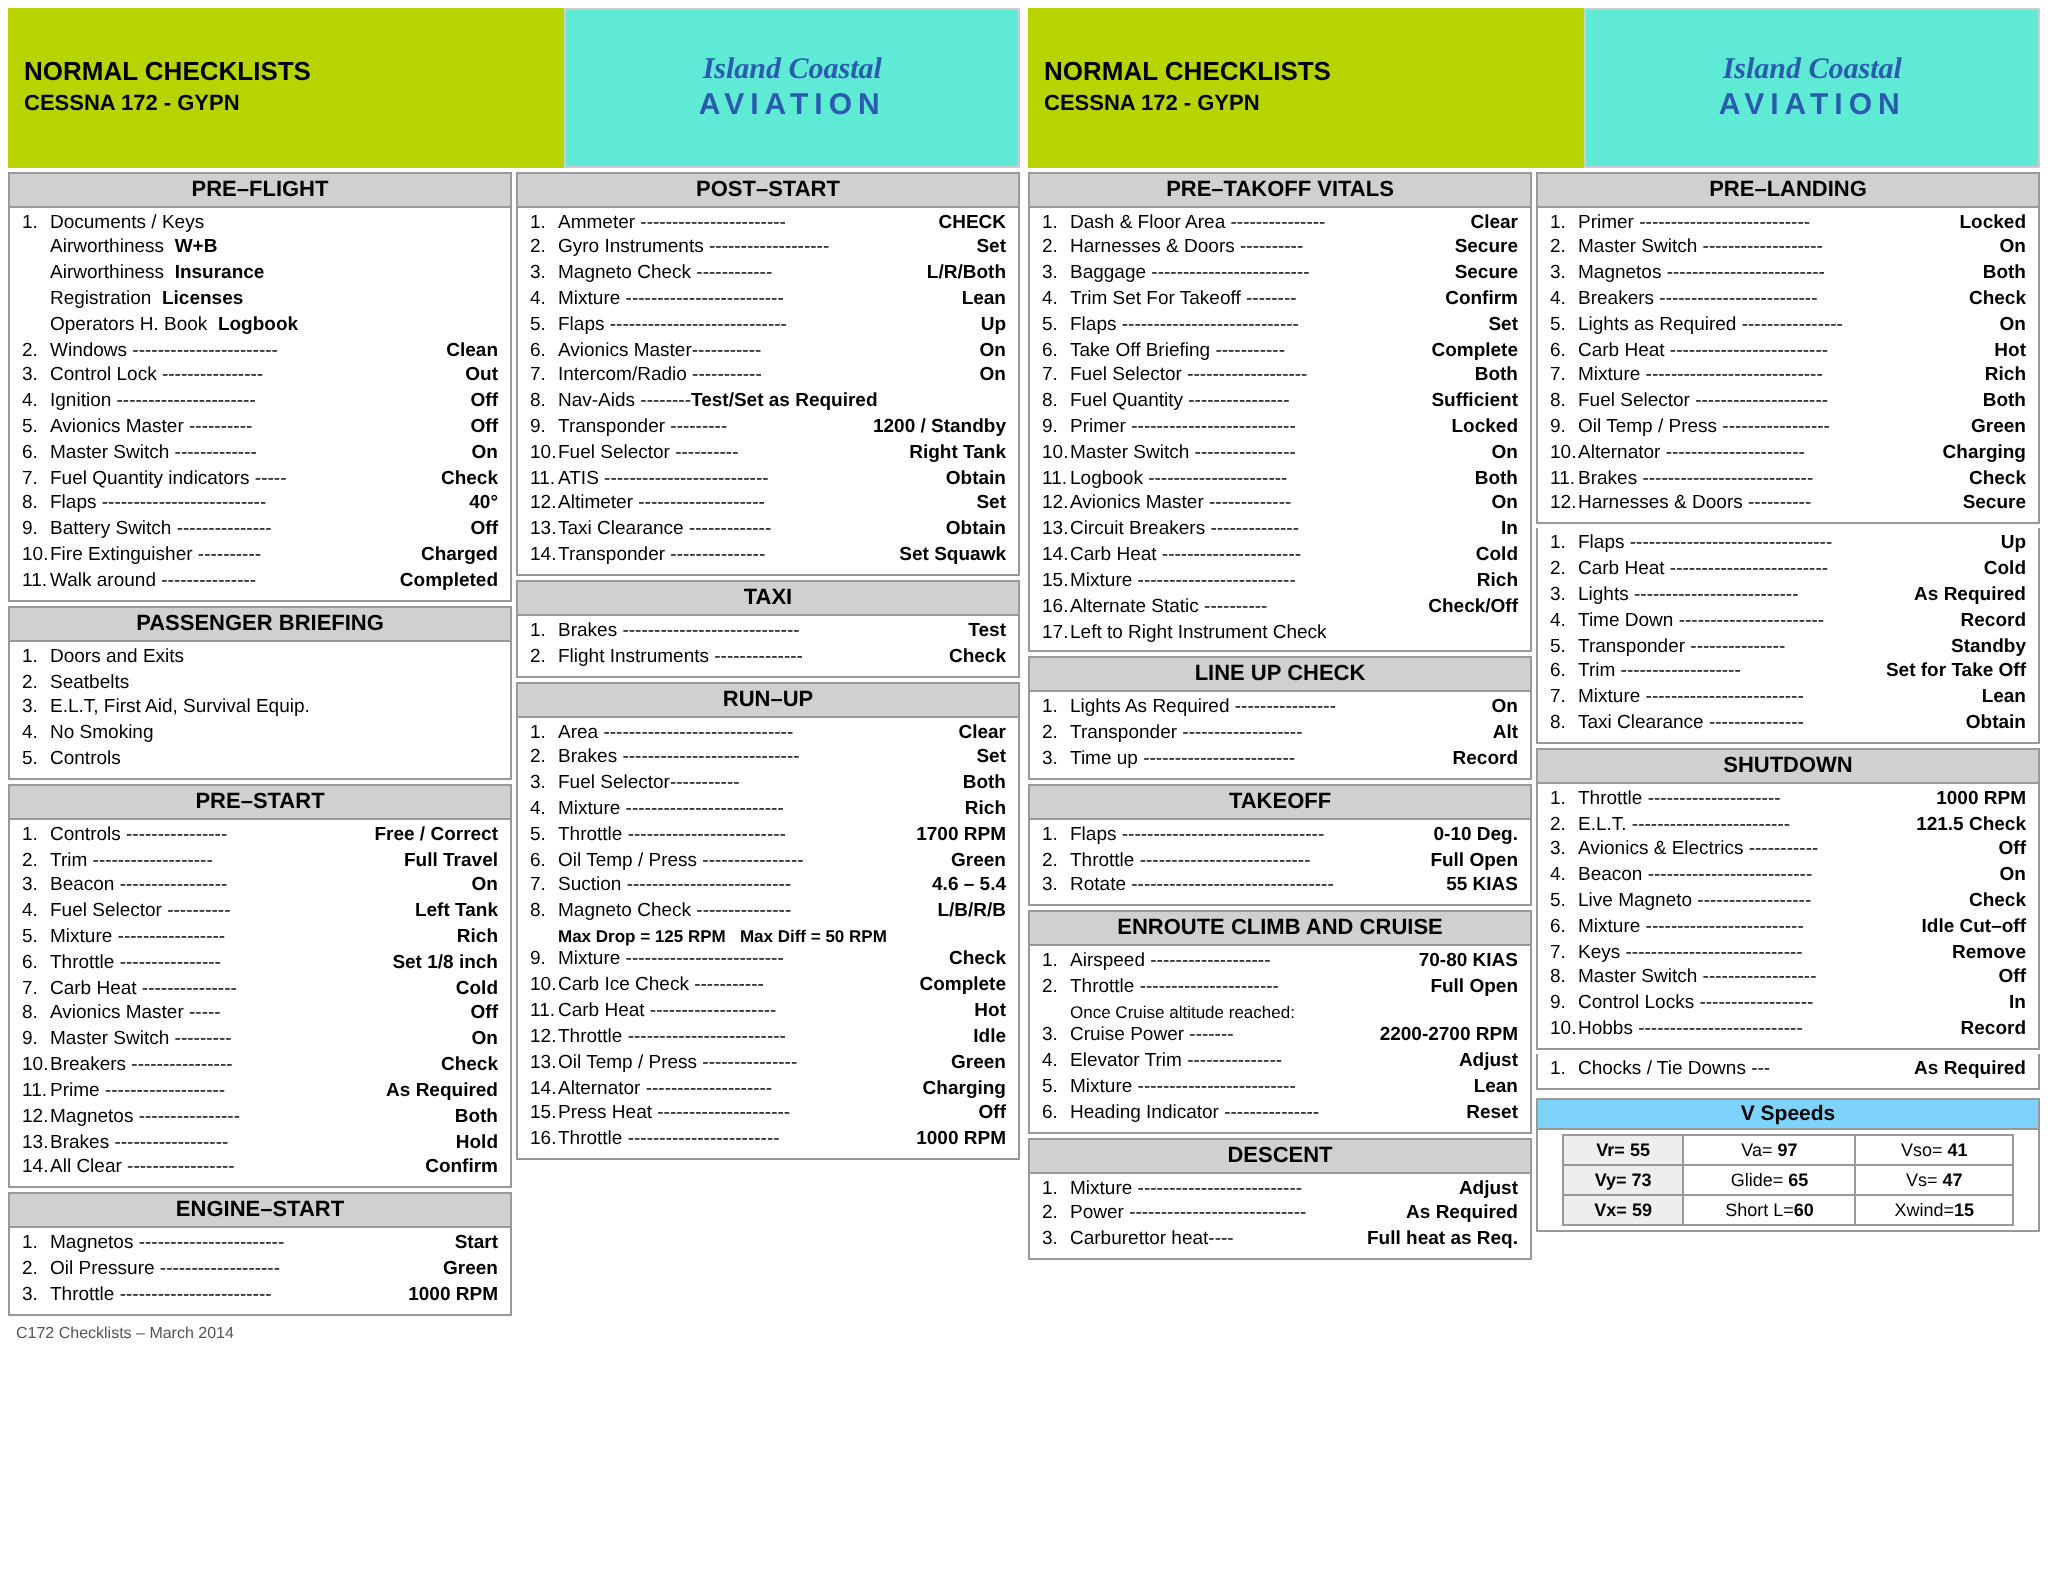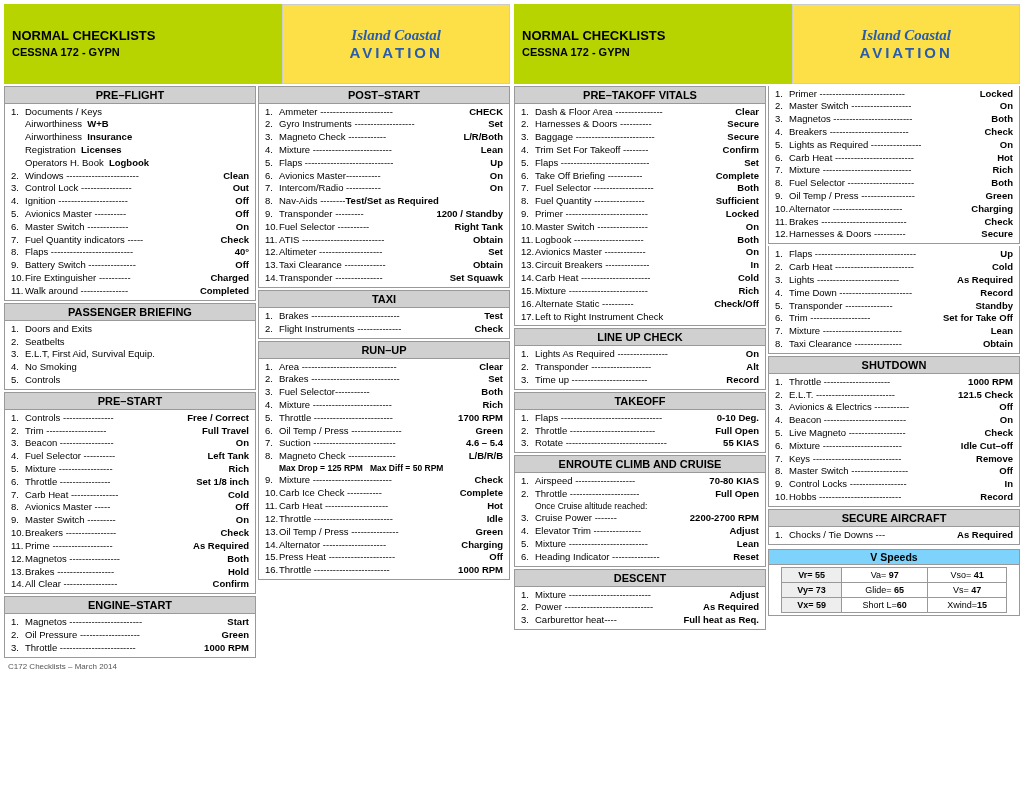--- a/index.html
+++ b/index.html
@@ -39,21 +39,21 @@
       padding: 4px 8px;
       display: flex;
       flex-direction: column;
       justify-content: center;
       width: 55%;
       line-height: 1.3;
     }
     .normal-checklists-box .title1 { font-size: 13px; font-weight: 900; }
     .normal-checklists-box .title2 { font-size: 11px; font-weight: bold; }
     .brand-box {
-      background: #fde047;
+      background: #5eead4;
       border: 1px solid #ccc;
       display: flex;
       flex-direction: column;
       align-items: center;
       justify-content: center;
       width: 45%;
       padding: 22px;
     }
     .brand-island {
       font-family: 'Times New Roman', serif;
@@ -766,20 +766,21 @@
                 <span class="li-desc">Carburettor heat----</span>
                 <span class="li-val">Full heat as Req.</span>
               </div>
           </div>
         </div>
       </div>
 
       <div class="right-col">
 
         <div class="section-wrapper">
+          <div class="section-header">PRE–LANDING</div>
           <div class="section-content">
             <div class="li-row">
                 <span class="li-num">1.</span>
                 <span class="li-desc">Primer ---------------------------</span>
                 <span class="li-val">Locked</span>
               </div>
             <div class="li-row">
                 <span class="li-num">2.</span>
                 <span class="li-desc">Master Switch -------------------</span>
                 <span class="li-val">On</span>
@@ -932,21 +933,20 @@
               </div>
             <div class="li-row">
                 <span class="li-num">10.</span>
                 <span class="li-desc">Hobbs --------------------------</span>
                 <span class="li-val">Record</span>
               </div>
           </div>
         </div>
 
         <div class="section-wrapper">
-          <div class="section-header">SECURE AIRCRAFT</div>
           <div class="section-content">
             <div class="li-row">
                 <span class="li-num">1.</span>
                 <span class="li-desc">Chocks / Tie Downs ---</span>
                 <span class="li-val">As Required</span>
               </div>
           </div>
         </div>
 
         <div class="section-wrapper">

